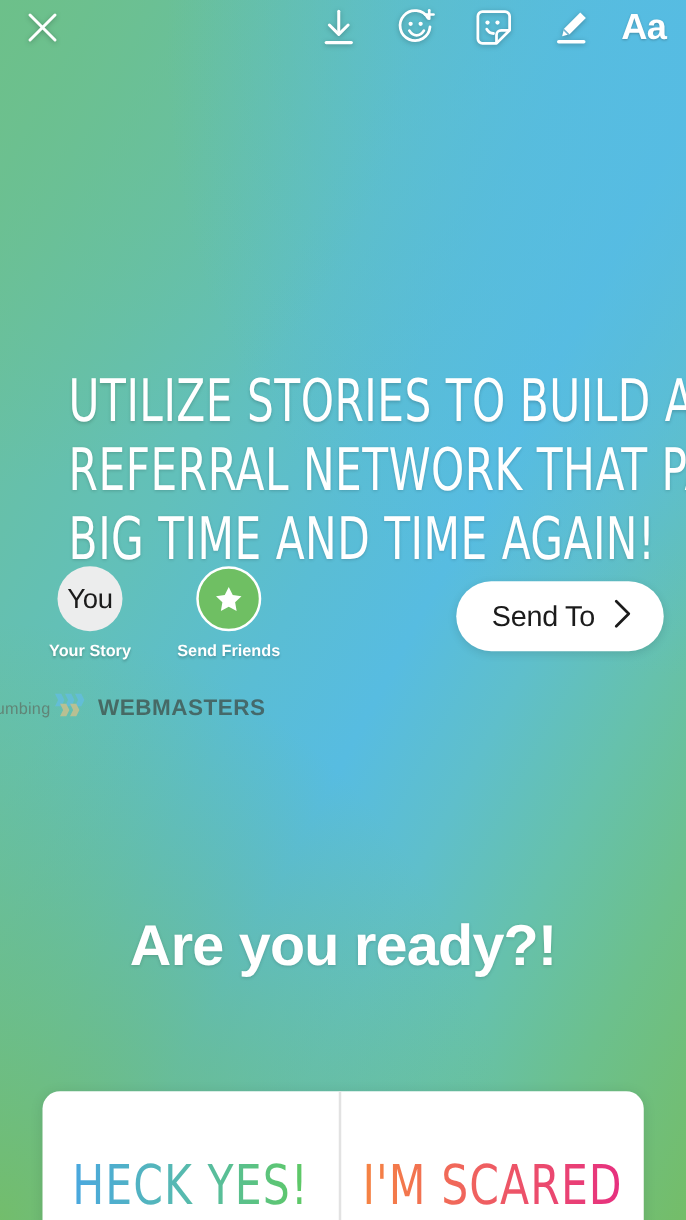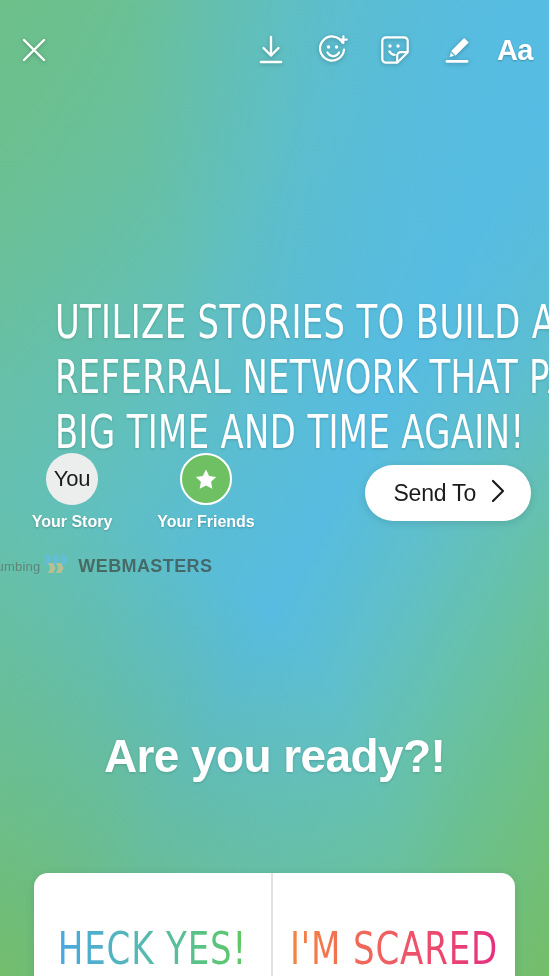--- a/index.html
+++ b/index.html
@@ -37,21 +37,21 @@
     pointer-events: none;
   }
   #story > * { position: relative; z-index: 2; }
 
   
   .toolbar {
     position: absolute;
     top: 0; left: 0; right: 0;
     height: 72px;
     display: flex;
-    align-items: flex-end;
+    align-items: flex-start;
     padding: 0 16px 0 12px;
     box-sizing: border-box;
   }
   .tb-left { display: flex; align-items: center; }
   .tb-right {
     margin-left: auto;
     display: flex;
     align-items: center;
     gap: 18px;
   }
@@ -151,21 +151,21 @@
     left: 0; right: 0;
     bottom: 0;
     height: 120px;
     display: flex;
     align-items: flex-start;
     padding: 12px 18px 0 22px;
     box-sizing: border-box;
   }
   .audience {
     display: flex;
-    gap: 34px;
+    gap: 11px;
     align-items: center;
   }
   .aud-item {
     width: 100px;
     display: flex;
     flex-direction: column;
     align-items: center;
     gap: 8px;
   }
   .aud-circle {
@@ -181,21 +181,21 @@
     font-size: 22px;
     letter-spacing: -0.2px;
   }
   .aud-circle.cf {
     background: #6fbf63;
     border: 2px solid #ffffff;
     box-sizing: border-box;
   }
   .aud-label {
     color: #ffffff;
-    font-size: 16px;
+    font-size: 13px;
     font-weight: bold;
     text-shadow: 0 1px 2px rgba(0,0,0,0.22);
     white-space: nowrap;
   }
   .sendto {
     margin-left: auto;
     margin-top: 12px;
     height: 56px;
     padding: 0 24px 0 28px;
     background: #ffffff;
@@ -315,21 +315,21 @@
         <div class="aud-circle you">You</div>
         <div class="aud-label">Your Story</div>
       </div>
 
       <div class="aud-item">
         <div class="aud-circle cf">
           <svg width="26" height="26" viewBox="0 0 26 26" aria-hidden="true">
             <polygon points="13,3.6 16.2,9.9 23.2,10.9 18.1,15.8 19.3,22.7 13,19.4 6.7,22.7 7.9,15.8 2.8,10.9 9.8,9.9" fill="#ffffff"></polygon>
           </svg>
         </div>
-        <div class="aud-label">Your Friends</div>
+        <div class="aud-label">Send Friends</div>
       </div>
 
     </div>
 
     <div class="sendto">
       <span class="sendto-label">Send To</span>
       <span>
         <svg width="17" height="26" viewBox="0 0 17 26" aria-hidden="true">
           <polyline points="3,3 13,13 3,23" fill="none" stroke="#1b1b1b" stroke-width="2.2" stroke-linecap="round" stroke-linejoin="round"></polyline>
         </svg>

